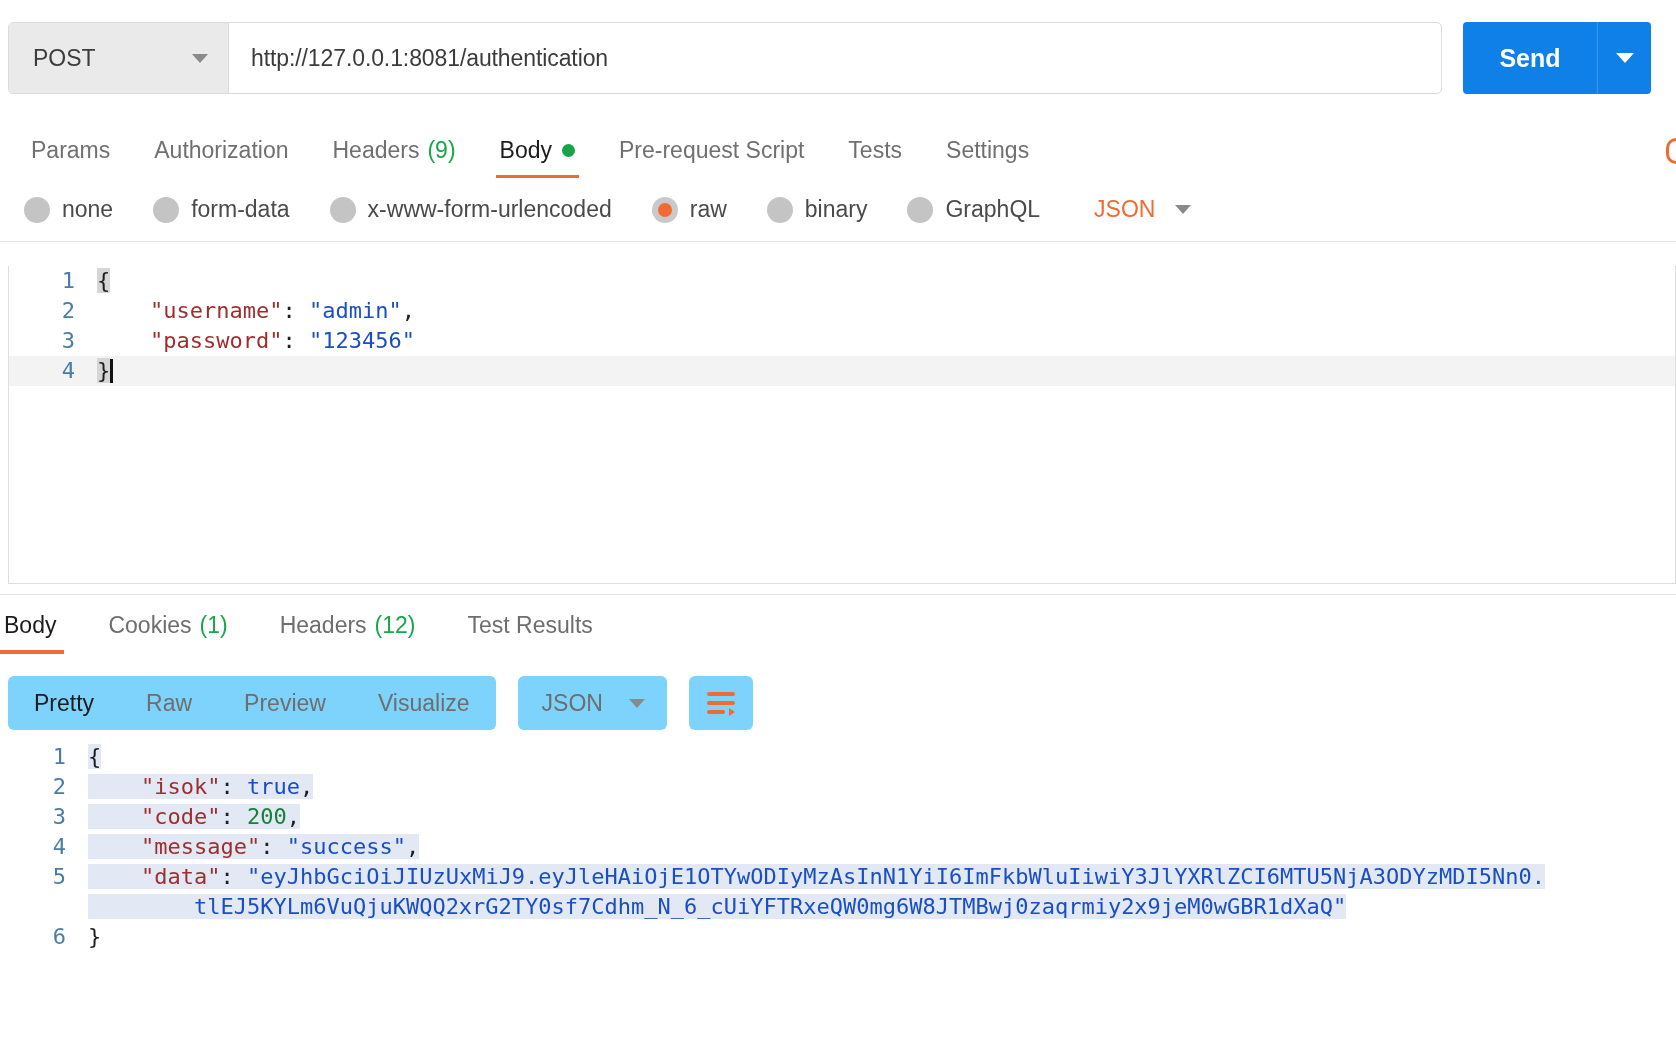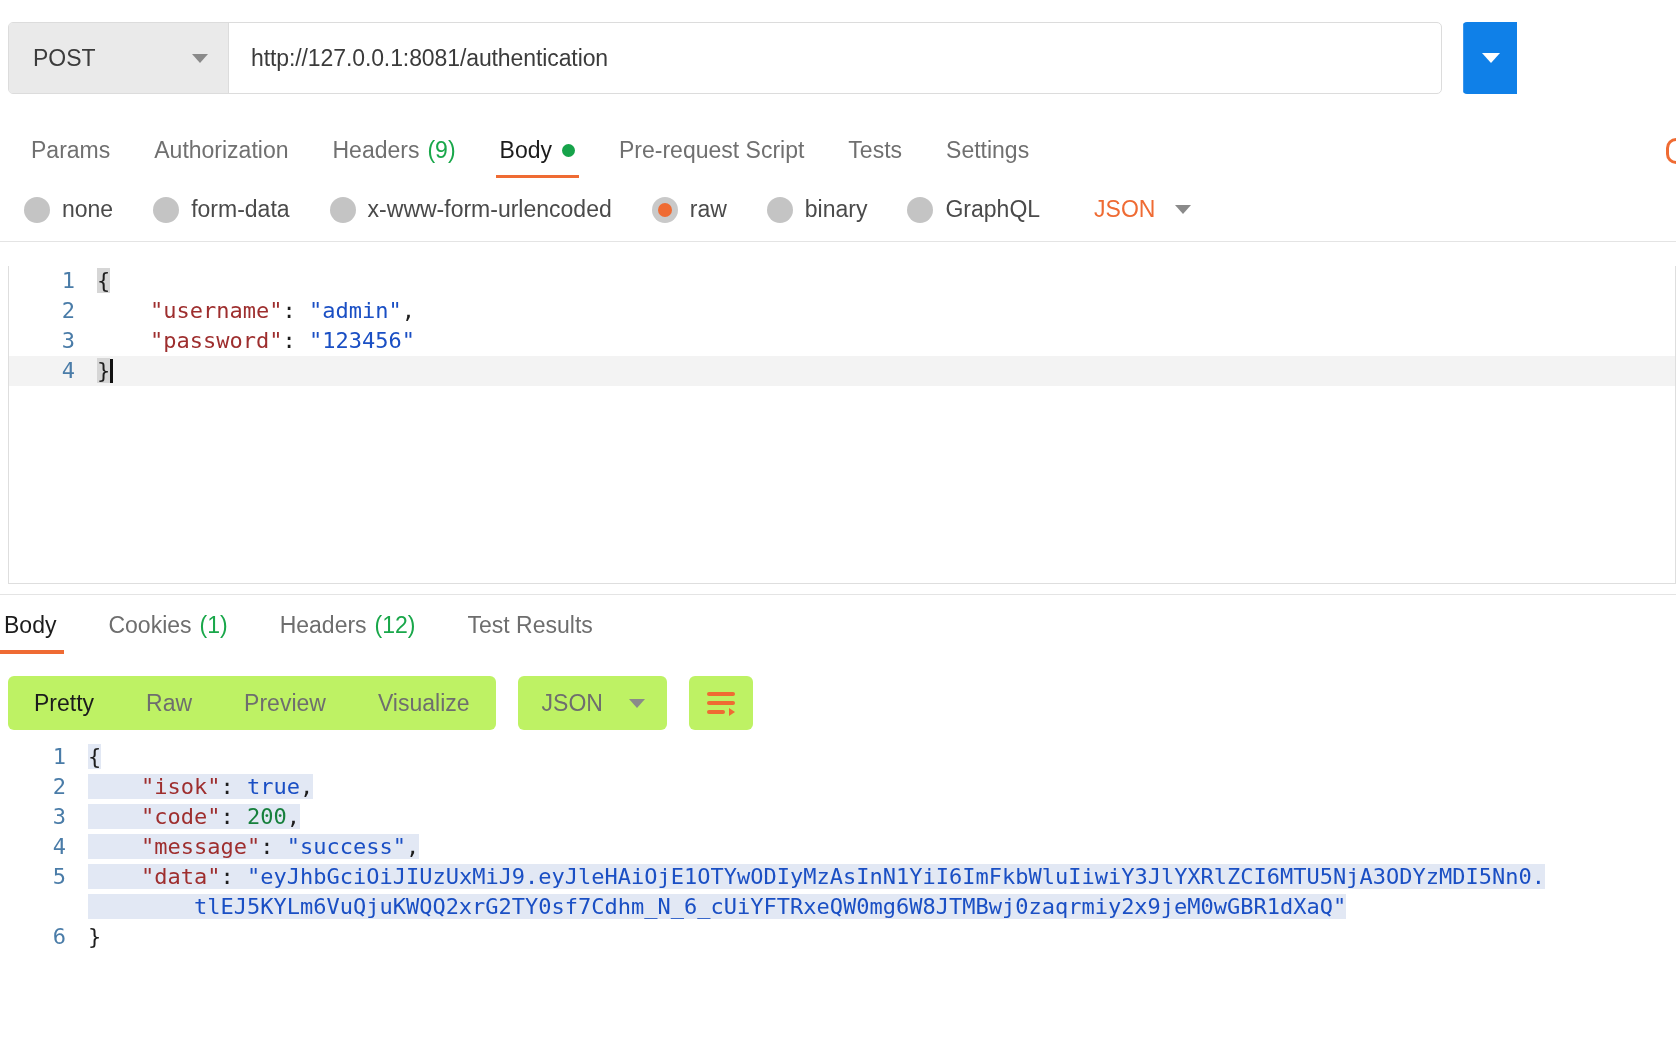--- a/index.html
+++ b/index.html
@@ -124,21 +124,21 @@
     display:flex; align-items:center; gap:0; font-size:22px; color:#6e6e6e;
   }
   .globe { width:30px; height:30px; margin-right:34px; }
   .stat { margin-right:34px; white-space:nowrap; }
   .stat b { color:#19a74a; font-weight:normal; }
   .vsep { width:1px; height:34px; background:#d9d9d9; margin:0 26px 0 0; }
   .savebtn { color:#ef6b33; font-size:23px; cursor:pointer; white-space:nowrap; }
 
   
   .fmtbar { position:absolute; left:8px; top:672px; height:62px; display:flex; align-items:center; }
-  .pill { background:#bef264; border-radius:6px; height:54px; display:flex; align-items:center; }
+  .pill { background:#7dd3fc; border-radius:6px; height:54px; display:flex; align-items:center; }
   .pill .seg {
     padding:0 26px; height:54px; display:flex; align-items:center;
     font-size:23px; color:#6e6e6e; cursor:pointer; white-space:nowrap;
   }
   .pill .seg.active { color:#1c1c1c; }
   .pill2 { margin-left:22px; padding:0 22px 0 24px; gap:26px; }
   .pill2 .lbl { font-size:23px; color:#6e6e6e; }
   .pill3 { margin-left:22px; width:64px; justify-content:center; cursor:pointer; }
   .wrapicon { display:block; }
 
@@ -155,20 +155,21 @@
     <div class="method">
       <span>POST</span>
       <span class="caret"></span>
     </div>
     <div class="urlinput">
       <span>http://127.0.0.1:8081/authentication</span>
     </div>
   </div>
 
   <div class="sendwrap">
+    <div class="sendbtn">Send</div>
     <div class="senddrop">
       <span class="caret-w"></span>
     </div>
   </div>
 
   <div class="reqtabs" id="reqtabs">
       <div class="rtab">
         <span>Params</span>
       </div>
       <div class="rtab">

